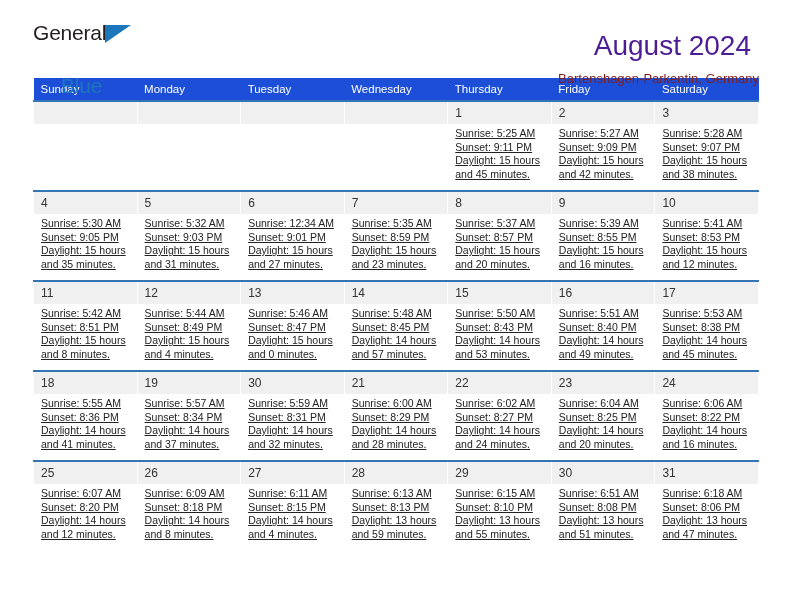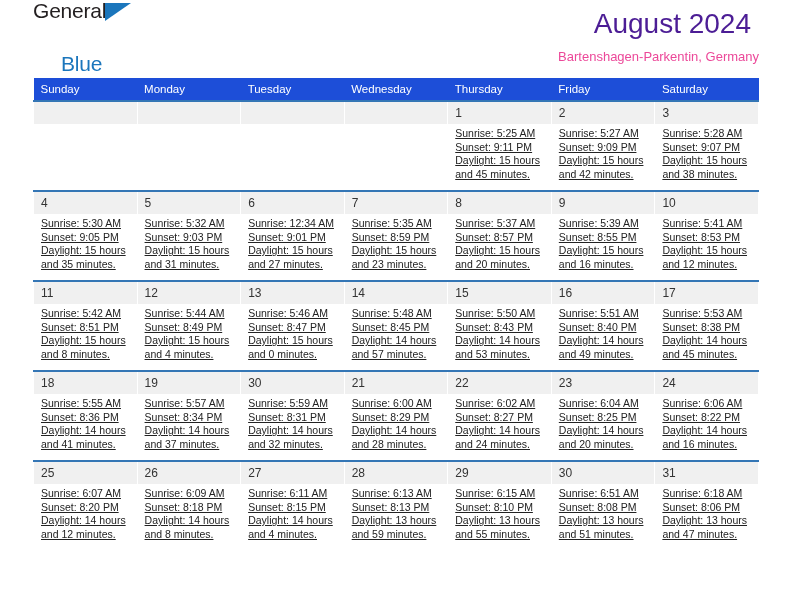--- a/index.html
+++ b/index.html
@@ -21,20 +21,21 @@
     box-sizing: border-box;
     padding: 0 33px;
   }
 
   
   .topbar {
     display: flex;
     justify-content: space-between;
     align-items: flex-start;
     height: 72px;
+    padding-top: 22px;
     box-sizing: border-box;
   }
   .brand {
     position: relative;
     width: 120px;
     height: 46px;
     flex: 0 0 auto;
   }
   .brand-general {
     position: absolute;
@@ -72,21 +73,21 @@
   .cal-title {
     font-size: 28px;
     line-height: 32px;
     font-weight: normal;
     color: #4c1d95;
     margin: 8px;
   }
   .cal-subtitle {
     font-size: 13px;
     line-height: 18px;
-    color: #ec4899;
+    color: #7f1d1d;
     margin: 8px 0 0 0;
   }
 
   
   .calendar {
     width: 726px;
     border-collapse: collapse;
     table-layout: fixed;
     margin-top: 6px;
   }

